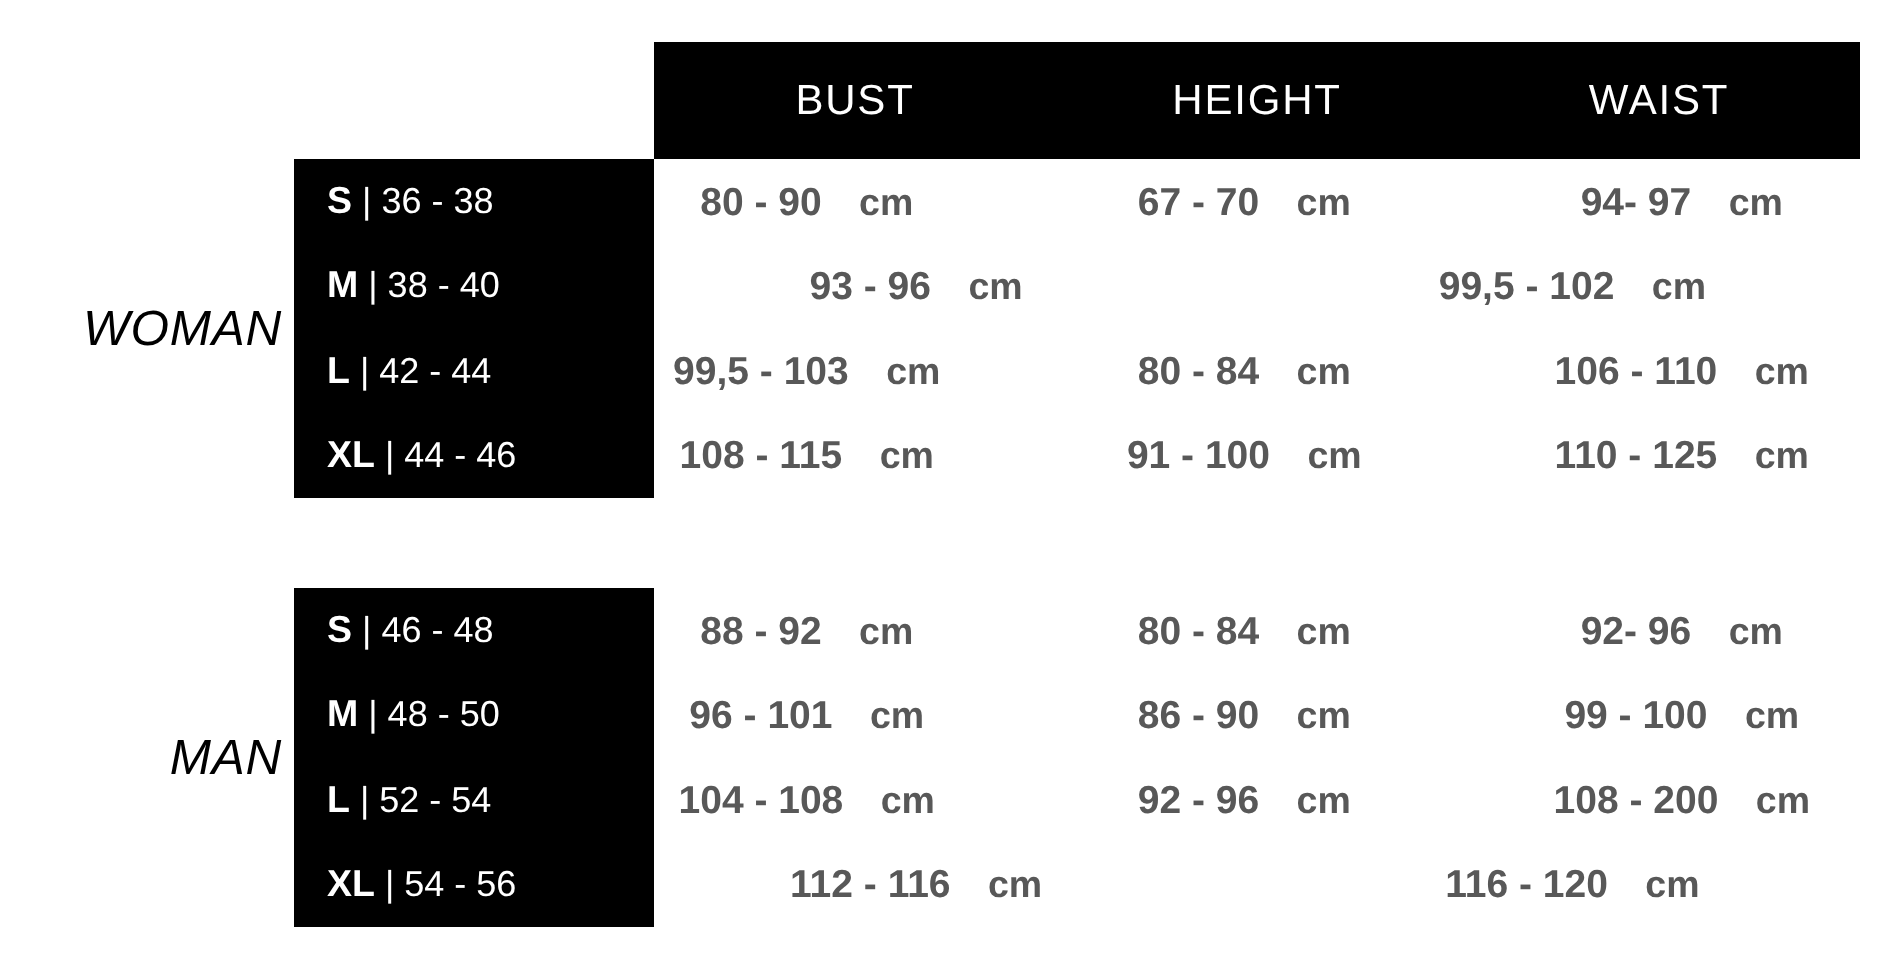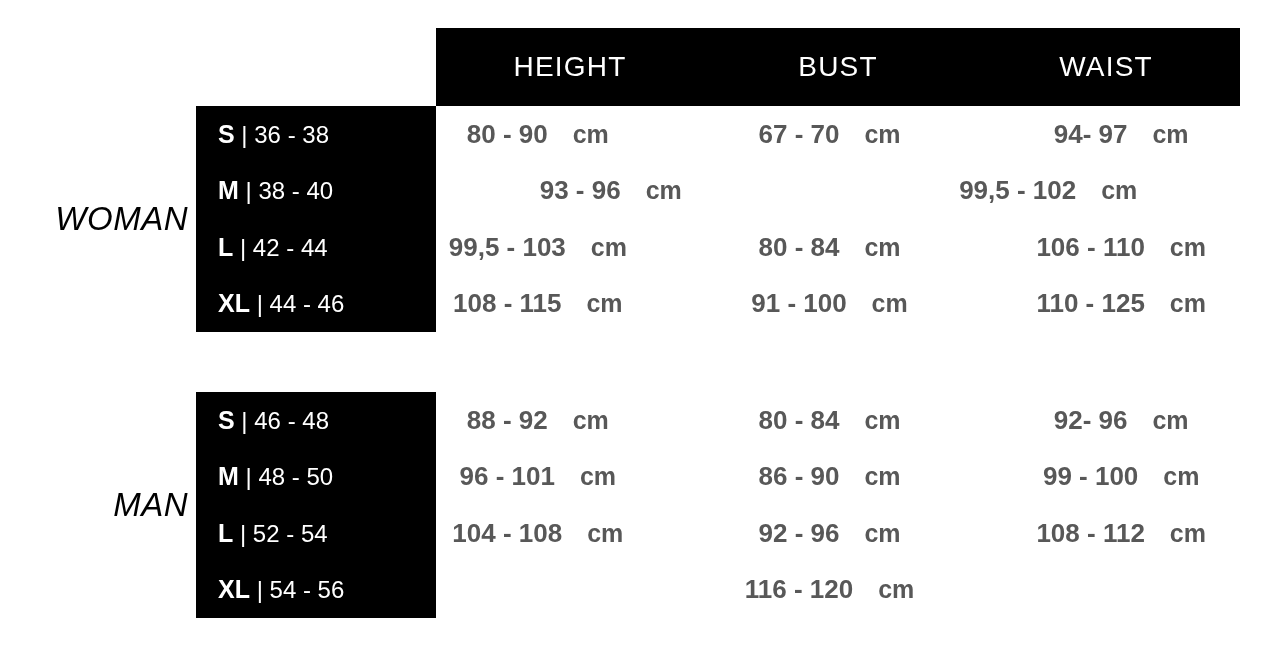--- a/index.html
+++ b/index.html
@@ -123,22 +123,22 @@
     font-size: 25px;
     margin-left: 18px;
   }
 </style>
 </head>
 <body>
 
 <div class="sheet">
 
   <div class="header-bar">
+    <div class="header-cell">BUST</div>
     <div class="header-cell">HEIGHT</div>
-    <div class="header-cell">BUST</div>
     <div class="header-cell">WAIST</div>
   </div>
 
   <div class="group woman">
     <div class="group-label">WOMAN</div>
     <div class="size-column"></div>
     <div class="rows">
 
       <div class="row">
         <div class="size-cell">
@@ -265,31 +265,35 @@
         </div>
         <div class="measure-cell">
           <span class="val">104 - 108</span>
           <span class="unit">cm</span>
         </div>
         <div class="measure-cell">
           <span class="val">92 - 96</span>
           <span class="unit">cm</span>
         </div>
         <div class="measure-cell">
-          <span class="val">108 - 112</span>
+          <span class="val">108 - 200</span>
           <span class="unit">cm</span>
         </div>
       </div>
 
       <div class="row">
         <div class="size-cell">
           <span class="sz">XL</span>
           <span class="nums">| 54 - 56</span>
         </div>
         <div class="measure-cell">
+          <span class="val">112 - 116</span>
+          <span class="unit">cm</span>
+        </div>
+        <div class="measure-cell">
           <span class="val">116 - 120</span>
           <span class="unit">cm</span>
         </div>
       </div>
 
     </div>
   </div>
 
 </div>
 

